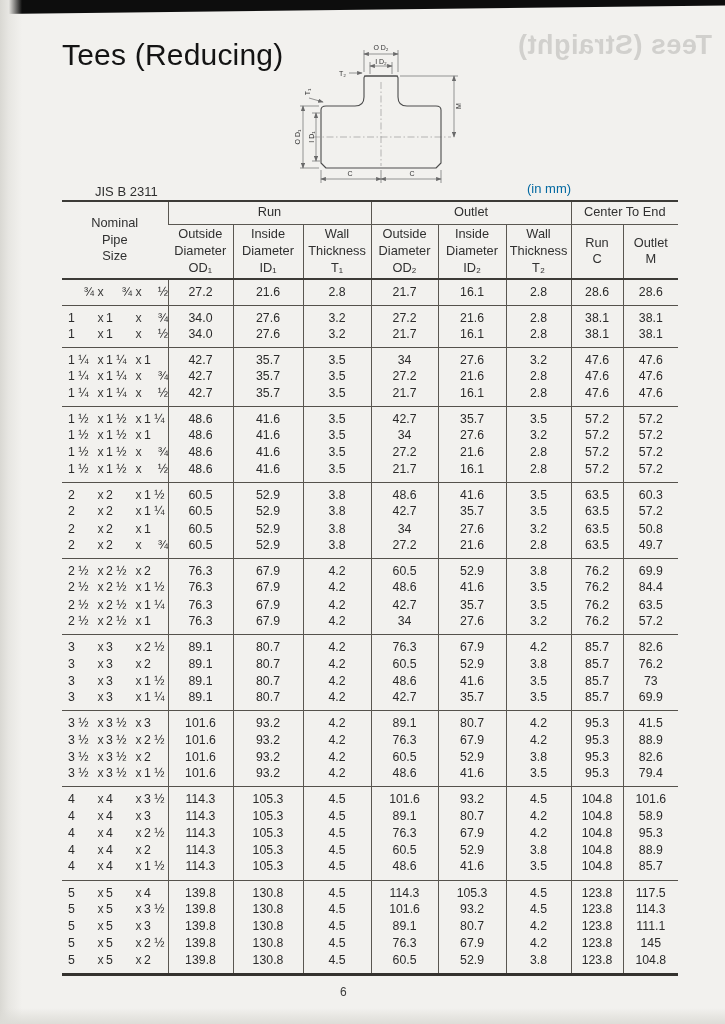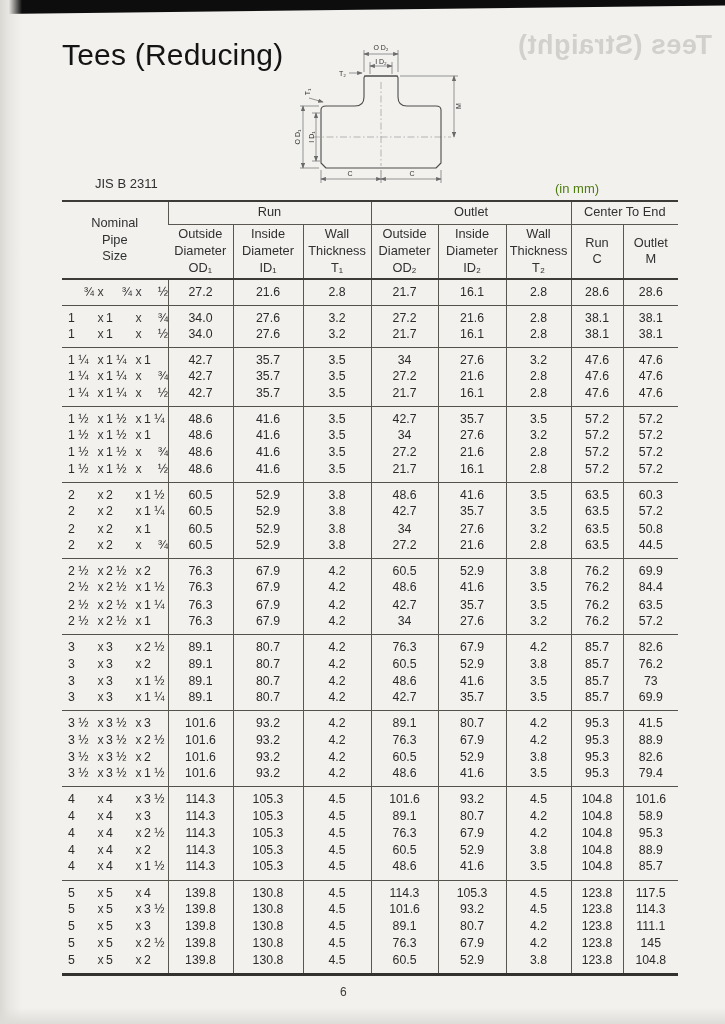--- a/index.html
+++ b/index.html
@@ -31,24 +31,24 @@
     font-size:27px; font-weight:bold; color:#8f8f8c; opacity:0.33;
     transform:scaleX(-1); text-align:left; letter-spacing:0.5px;
     filter:blur(0.6px);
     white-space:nowrap;
   }
   .title {
     position:absolute; left:62px; top:38px;
     font-size:30px; font-weight:normal; color:#141414; letter-spacing:0.2px;
   }
   .std-label {
-    position:absolute; left:95px; top:176px; font-size:13px; color:#2e2e2e;
+    position:absolute; left:95px; top:184px; font-size:13px; color:#2e2e2e;
   }
   .units-label {
-    position:absolute; left:555px; top:181px; font-size:13px; color:#4d7c0f;
+    position:absolute; left:527px; top:181px; font-size:13px; color:#0369a1;
   }
   .diagram { position:absolute; left:293px; top:26px; }
   .diagram text { font-size:7px; fill:#333; font-family:"Liberation Sans","DejaVu Sans",sans-serif; }
   .diagram .outline { fill:none; stroke:#4c4c4c; stroke-width:1.1; stroke-linejoin:round; }
   .diagram .dim { stroke:#6a6a6a; stroke-width:0.7; fill:none; }
   .diagram .ctr { stroke:#8a8a8a; stroke-width:0.6; stroke-dasharray:7 2.5 1.5 2.5; fill:none; }
   .diagram .ah { fill:#6a6a6a; }
 
   .table-wrap { position:absolute; left:62px; top:200px; }
   table {
@@ -461,21 +461,21 @@
               <span class="part frac-only">¾</span>
             </div>
           </td>
           <td>60.5</td>
           <td>52.9</td>
           <td>3.8</td>
           <td>27.2</td>
           <td>21.6</td>
           <td>2.8</td>
           <td>63.5</td>
-          <td>44.5</td>
+          <td>49.7</td>
         </tr>
       </tbody>
       <tbody>
         <tr>
           <td>
             <div class="size-grid">
               <span class="part">2 ½</span>
               <span class="xsep">x</span>
               <span class="part">2 ½</span>
               <span class="xsep">x</span>

